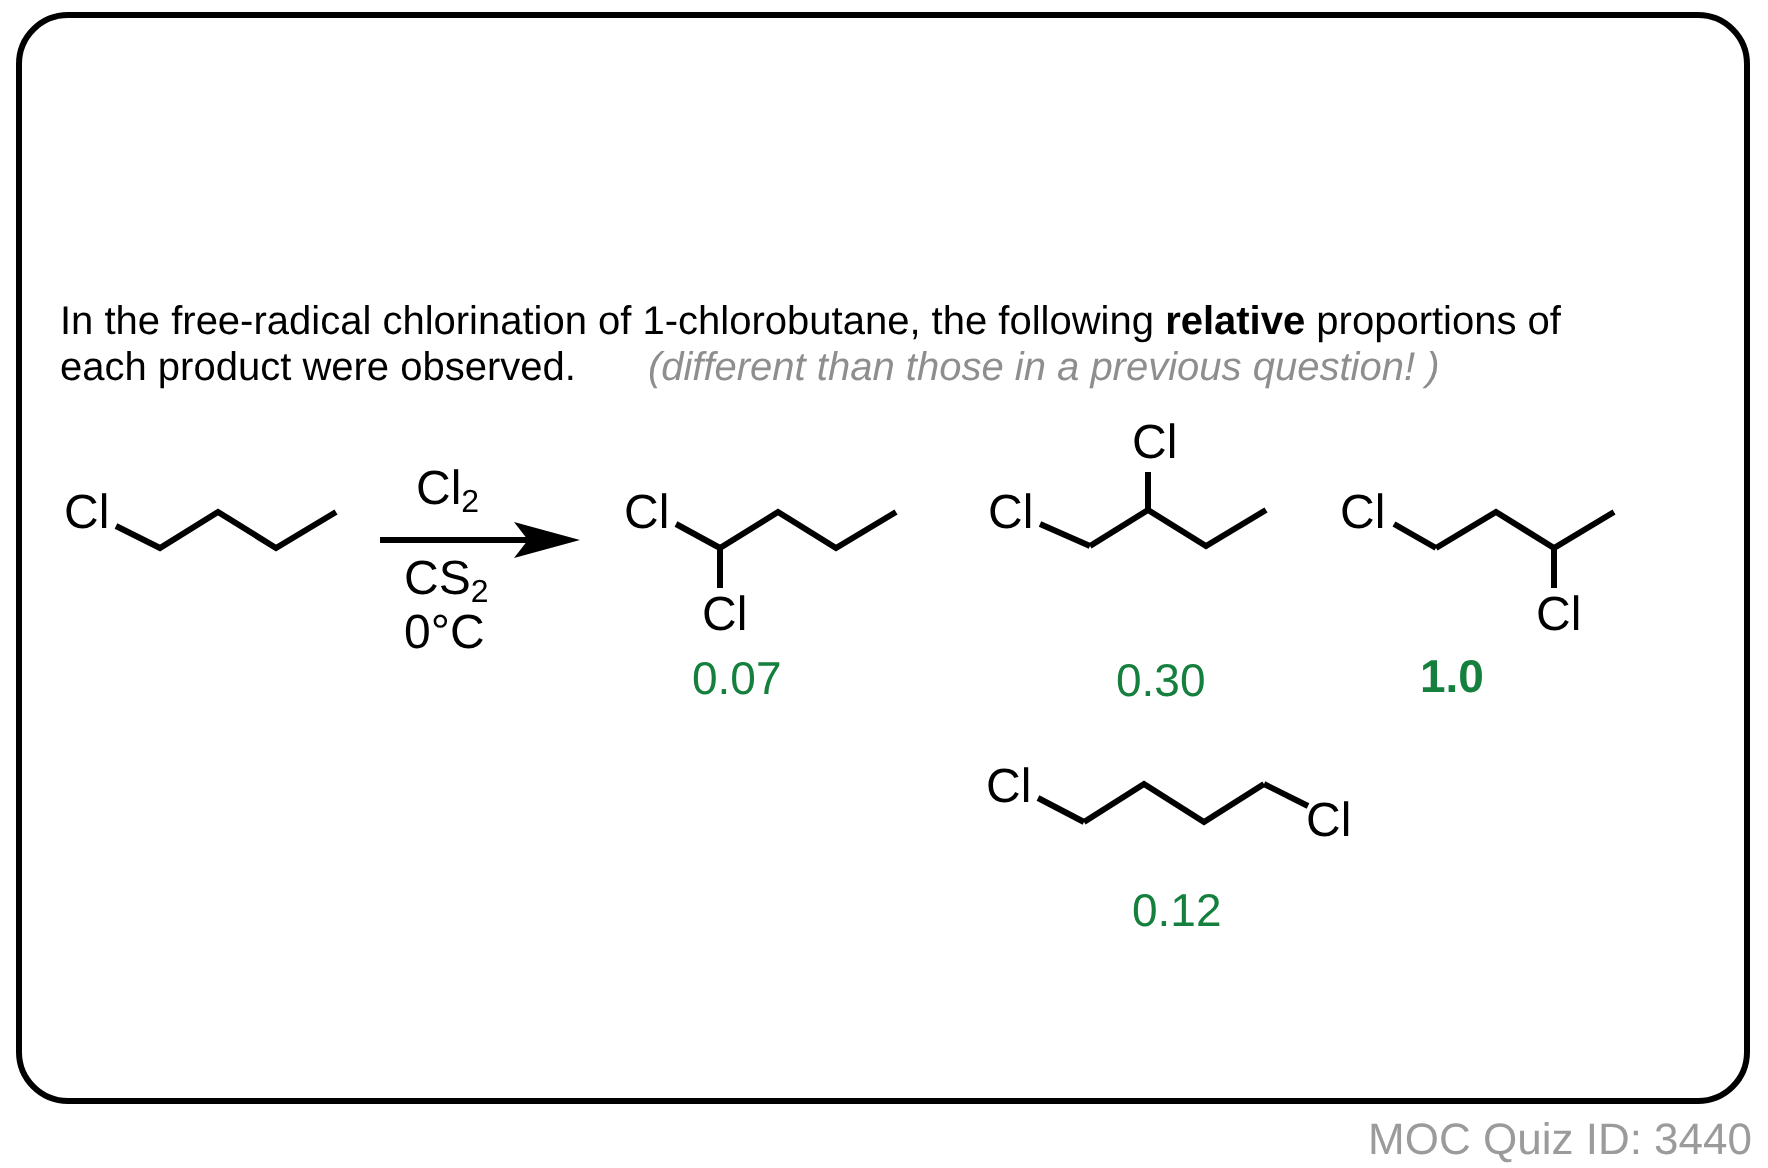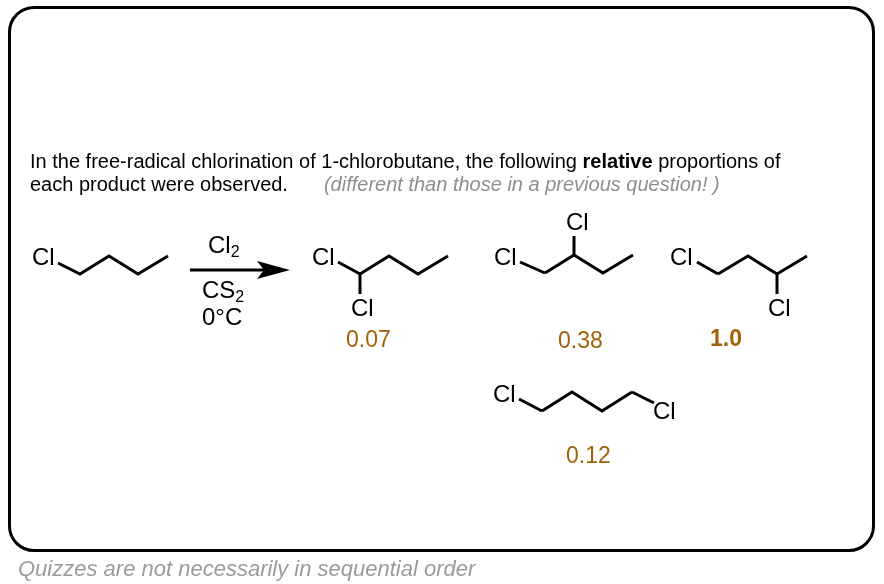--- a/index.html
+++ b/index.html
@@ -21,21 +21,21 @@
   .qtext b{font-weight:bold;}
   .note{
     color:#8e8e8e;font-style:italic;margin-left:36px;
   }
   .scheme-svg{left:0;top:0;width:884px;height:584px;pointer-events:none;}
   .atom{
     font-size:24px;line-height:1;color:#000;white-space:nowrap;
   }
   .sub{font-size:16px;vertical-align:-4px;}
   .pvalue{
-    font-size:23px;line-height:1;color:#a16207;white-space:nowrap;
+    font-size:23px;line-height:1;color:#15803d;white-space:nowrap;
   }
   .pvalue.bold{font-weight:bold;}
   .task{
     font-size:20px;line-height:23px;color:#000;white-space:nowrap;
   }
   .task .bullet{font-size:14px;vertical-align:2px;margin-right:9px;}
   .footer-left{
     left:18px;top:556px;font-size:22px;font-style:italic;color:#9b9b9b;white-space:nowrap;
   }
   .footer-right{
@@ -85,26 +85,26 @@
   <span class="abs atom" style="left:208px;top:233px;"><span>Cl</span><span class="sub">2</span></span>
   <span class="abs atom" style="left:202px;top:278px;"><span>CS</span><span class="sub">2</span></span>
   <span class="abs atom" style="left:202px;top:305px;">0°C</span>
 
   <span class="abs atom" style="left:312px;top:245px;">Cl</span>
   <span class="abs atom" style="left:351px;top:296px;">Cl</span>
   <span class="abs pvalue" style="left:346px;top:328px;">0.07</span>
 
   <span class="abs atom" style="left:494px;top:245px;">Cl</span>
   <span class="abs atom" style="left:566px;top:210px;">Cl</span>
-  <span class="abs pvalue" style="left:558px;top:329px;">0.38</span>
+  <span class="abs pvalue" style="left:558px;top:329px;">0.30</span>
 
   <span class="abs atom" style="left:670px;top:245px;">Cl</span>
   <span class="abs atom" style="left:768px;top:296px;">Cl</span>
   <span class="abs pvalue bold" style="left:710px;top:327px;">1.0</span>
 
   <span class="abs atom" style="left:493px;top:382px;">Cl</span>
   <span class="abs atom" style="left:653px;top:399px;">Cl</span>
   <span class="abs pvalue" style="left:566px;top:444px;">0.12</span>
 
 
-  <div class="abs footer-left">Quizzes are not necessarily in sequential order</div>
+  <div class="abs footer-right">MOC Quiz ID: 3440</div>
 
 </div>
 
 </body></html>

